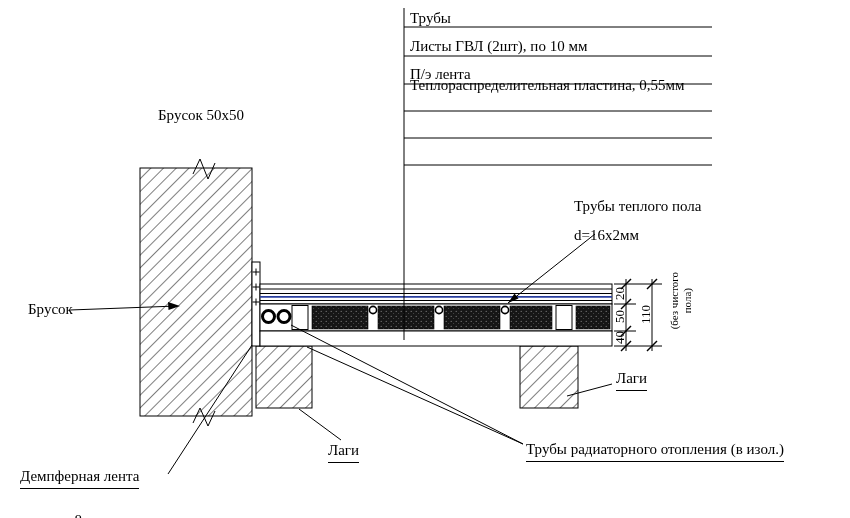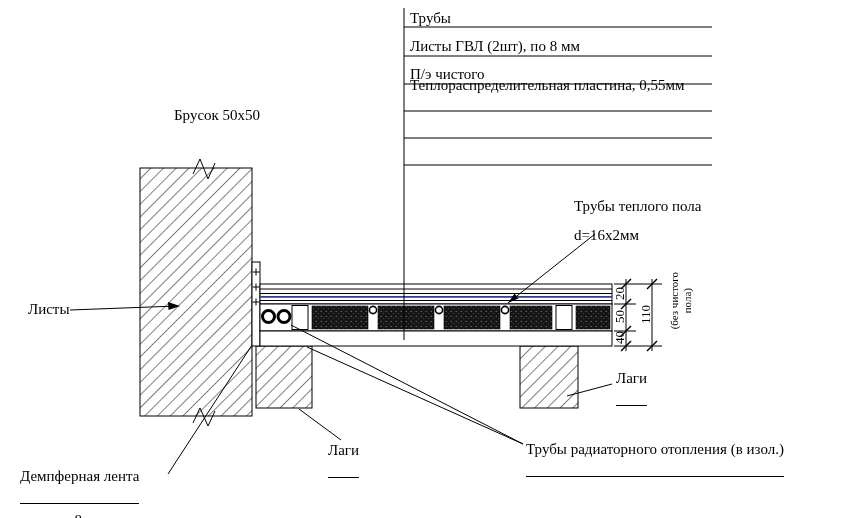--- a/index.html
+++ b/index.html
@@ -1,20 +1,20 @@
 <!DOCTYPE html>
 <html><head>
 <meta charset="utf-8">
 <style>
   html,body{margin:0;padding:0;background:#fff;}
   .canvas{position:relative;width:850px;height:518px;background:#fff;overflow:hidden;
           font-family:"Liberation Serif",serif;color:#000;}
   .canvas svg{position:absolute;left:0;top:0;}
   .lbl{position:absolute;font:15px/1.2 "Liberation Serif",serif;white-space:nowrap;}
-  .underline{border-bottom:1px solid #000;padding-bottom:18px;}
+  .underline{border-bottom:1px solid #000;padding-bottom:3px;}
   .vtext{position:absolute;font:13px/1 "Liberation Serif",serif;text-align:center;
          transform:rotate(-90deg);white-space:nowrap;}
   .vnote{position:absolute;font:11px/1.15 "Liberation Serif",serif;text-align:center;
          transform:rotate(-90deg);}
 </style>
 </head>
 <body>
 
 <div class="canvas">
 
@@ -112,26 +112,26 @@
       <line x1="595" y1="234" x2="508" y2="303"></line>
       <polygon points="508,303 514.5,293.5 518.5,298.5" fill="#000" stroke="none"></polygon>
       <line x1="612" y1="384" x2="567" y2="396"></line>
       <line x1="341" y1="440" x2="299" y2="409"></line>
       <line x1="523" y1="444" x2="291" y2="325"></line>
       <line x1="523" y1="444" x2="307" y2="347"></line>
       <line x1="168" y1="474" x2="252" y2="345"></line>
     </g>
   </svg>
 
-  <div class="lbl" style="left:174px;top:106px">Брусок 50x50</div>
-  <div class="lbl" style="left:28px;top:300px">Листы</div>
+  <div class="lbl" style="left:158px;top:106px">Брусок 50x50</div>
+  <div class="lbl" style="left:28px;top:300px">Брусок</div>
 
   <div class="lbl" style="left:410px;top:9px">Трубы</div>
-  <div class="lbl" style="left:410px;top:37px">Листы ГВЛ (2шт), по 8 мм</div>
-  <div class="lbl" style="left:410px;top:65px">П/э чистого</div>
+  <div class="lbl" style="left:410px;top:37px">Листы ГВЛ (2шт), по 10 мм</div>
+  <div class="lbl" style="left:410px;top:65px">П/э лента</div>
   <div class="lbl" style="left:410px;top:76px">Теплораспределительная пластина, 0,55мм</div>
 
   <div class="lbl" style="left:574px;top:197px">Трубы теплого пола</div>
   <div class="lbl" style="left:574px;top:226px">d=16x2мм</div>
 
   <div class="lbl underline" style="left:616px;top:369px">Лаги</div>
   <div class="lbl underline" style="left:328px;top:441px">Лаги</div>
   <div class="lbl underline" style="left:20px;top:467px">Демпферная лента</div>
 
   <div class="lbl underline" style="left:526px;top:440px">Трубы радиаторного отопления (в изол.)</div>

